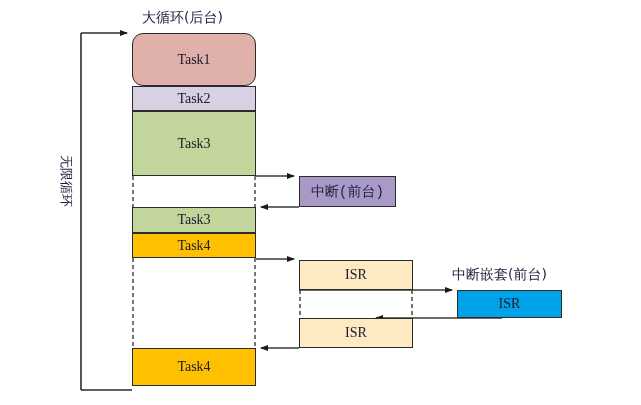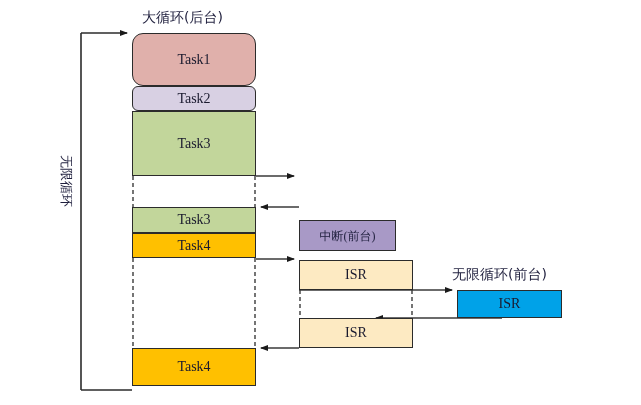--- a/index.html
+++ b/index.html
@@ -21,24 +21,23 @@
     border: 1px solid #2b2b2b;
     display: flex;
     align-items: center;
     justify-content: center;
     color: #1a1a2e;
     font-size: 14px;
     line-height: 1;
     white-space: nowrap;
   }
   .cjk {
-    font-family: Liberation Serif, serif;
-    font-size: 12px;
+    font-family: Liberation Mono, monospace;
+    font-size: 14px;
     color: #1f1f3d;
-    margin-top: 44px;
   }
   .label {
     position: absolute;
     white-space: nowrap;
     color: #1f1f3d;
     font-family: "DejaVu Sans", "Liberation Sans", sans-serif;
     font-size: 14px;
     line-height: 1;
   }
   .vlabel {
@@ -106,27 +105,27 @@
       <path d="M502,318 L376,318" stroke="#3a3a3a" stroke-width="1.3" fill="none" marker-end="url(#arrowhead)"></path>
     </g>
 
     <g>
       <path d="M299,348 L261,348" stroke="#3a3a3a" stroke-width="1.3" fill="none" marker-end="url(#arrowhead)"></path>
     </g>
   </svg>
 
   <div class="label" style="left:142px; top:10px;">大循环(后台)</div>
 
-  <div class="label" style="left:452px; top:267px;">无限循环(前台)</div>
+  <div class="label" style="left:452px; top:267px;">中断嵌套(前台)</div>
 
   <div class="vlabel" style="left:75px; top:155px;">无限循环</div>
 
   <div class="box" style="left:132px; top:33px; width:124px; height:53px; background:#e0b0ab;border-radius:11px;">Task1</div>
 
-  <div class="box" style="left:132px; top:86px; width:124px; height:25px; background:#d8d0e3;border-radius:6px;">Task2</div>
+  <div class="box" style="left:132px; top:86px; width:124px; height:25px; background:#d8d0e3;">Task2</div>
 
   <div class="box" style="left:132px; top:111px; width:124px; height:65px; background:#c2d69b;">Task3</div>
 
   <div class="box" style="left:132px; top:207px; width:124px; height:26px; background:#c2d69b;">Task3</div>
 
   <div class="box" style="left:132px; top:233px; width:124px; height:25px; background:#ffc000;">Task4</div>
 
   <div class="box" style="left:132px; top:348px; width:124px; height:38px; background:#ffc000;">Task4</div>
 
   <div class="box cjk" style="left:299px; top:176px; width:97px; height:31px; background:#a899c6;">中断(前台)</div>

